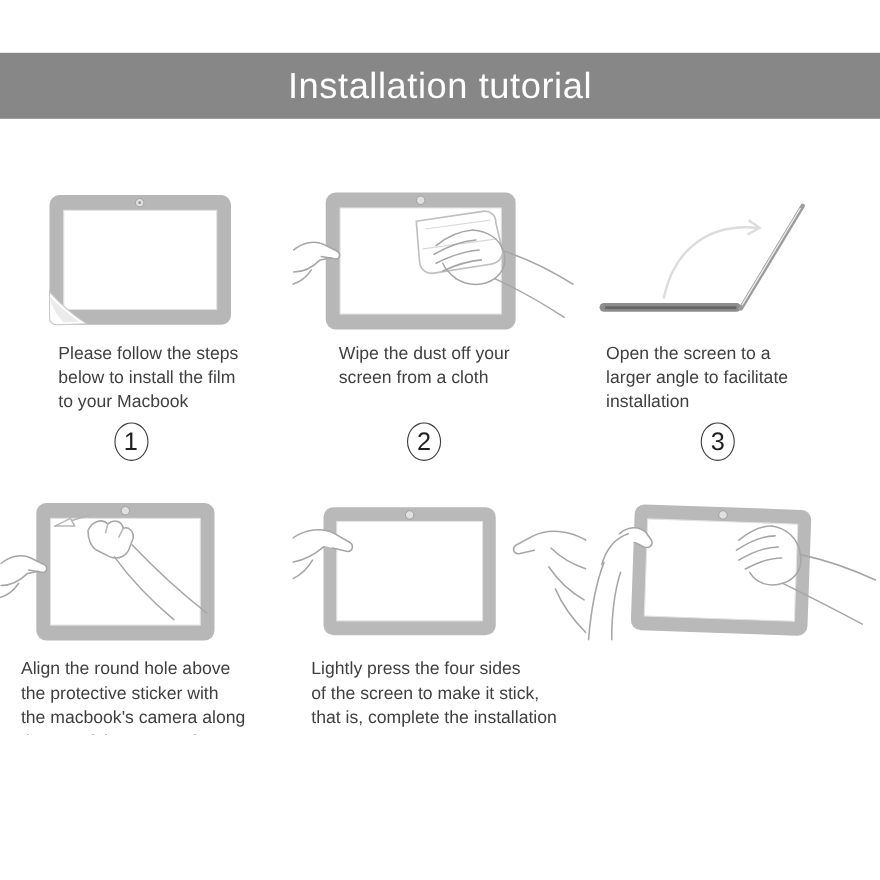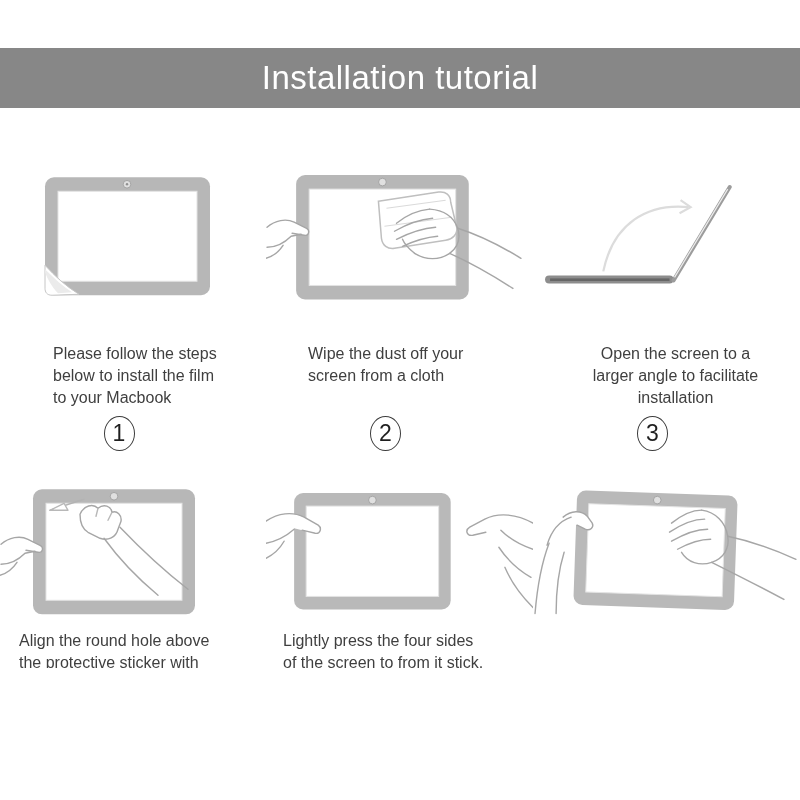--- a/index.html
+++ b/index.html
@@ -14,29 +14,29 @@
   }
   .title-bar h1{
     margin:0;font-size:33px;font-weight:400;letter-spacing:0.5px;
     color:var(--title-text,#ffffff);
   }
   .grid{display:grid;grid-template-columns:266px 267px 267px;width:800px;}
   .illus-row-1{margin-top:57px;height:140px;}
   .illus-row-2{margin-top:22px;height:145px;}
   .illus-cell{position:relative;height:100%;}
   .illus-cell svg{display:block;width:100%;height:100%;}
-  .caption-row-1{height:75px;margin-top:32px;}
+  .caption-row-1{height:75px;}
   .caption-row-2{height:120px;}
   .caption{
     margin:0;padding-top:6px;white-space:pre-line;
     font-size:16px;line-height:22px;color:var(--caption-text,#3f3f3f);
   }
   .cap-1-1{padding-left:53px;}
   .cap-1-2{padding-left:42px;}
-  .cap-1-3{padding-left:18px;text-align:center;}
+  .cap-1-3{padding-left:18px;}
   .cap-2-1{padding-left:43px;}
   .cap-2-2{padding-left:19px;}
   .cap-2-3{padding-left:17px;}
   .num-row{height:45px;}
   .num-cell{display:flex;justify-content:center;align-items:flex-start;padding-top:4px;}
   .numcircle{
     position:relative;left:-14px;
     width:31px;height:35px;border:1.7px solid var(--circle-border,#3c3c3c);
     border-radius:50%;display:flex;align-items:center;justify-content:center;
     box-sizing:border-box;
@@ -201,21 +201,21 @@
     </div>
   </div>
 
   <div class="grid caption-row-2">
     <p class="caption cap-2-2">Align the round hole above
 the protective sticker with
 the macbook's camera along
 the top of the screen, from
 top to bottom</p>
     <p class="caption cap-2-3">Lightly press the four sides
-of the screen to from it stick,
+of the screen to make it stick,
 that is, complete the installation</p>
   </div>
 
   <div class="grid num-row">
     <div class="num-cell">
         <div class="numcircle">
           <span>4</span>
         </div>
       </div>
     <div class="num-cell">

